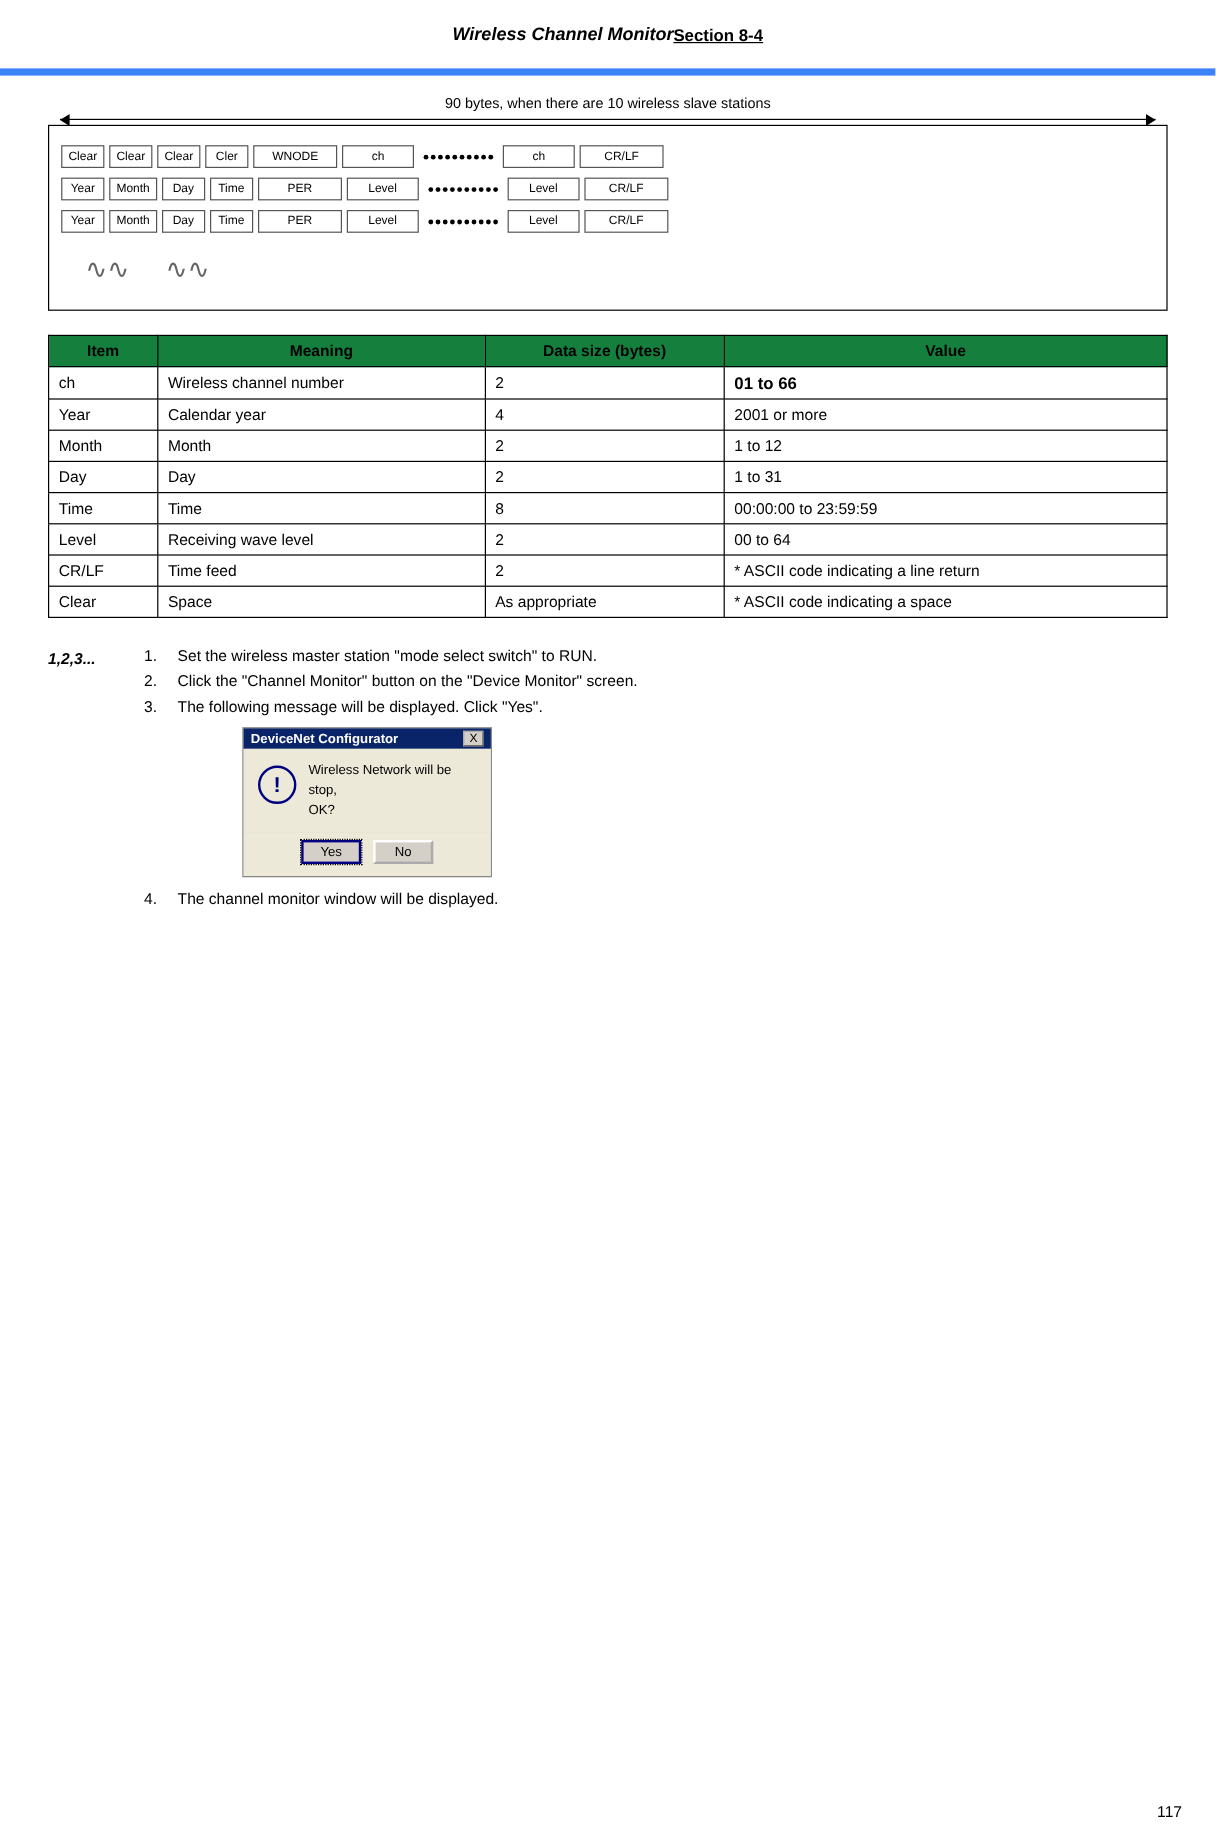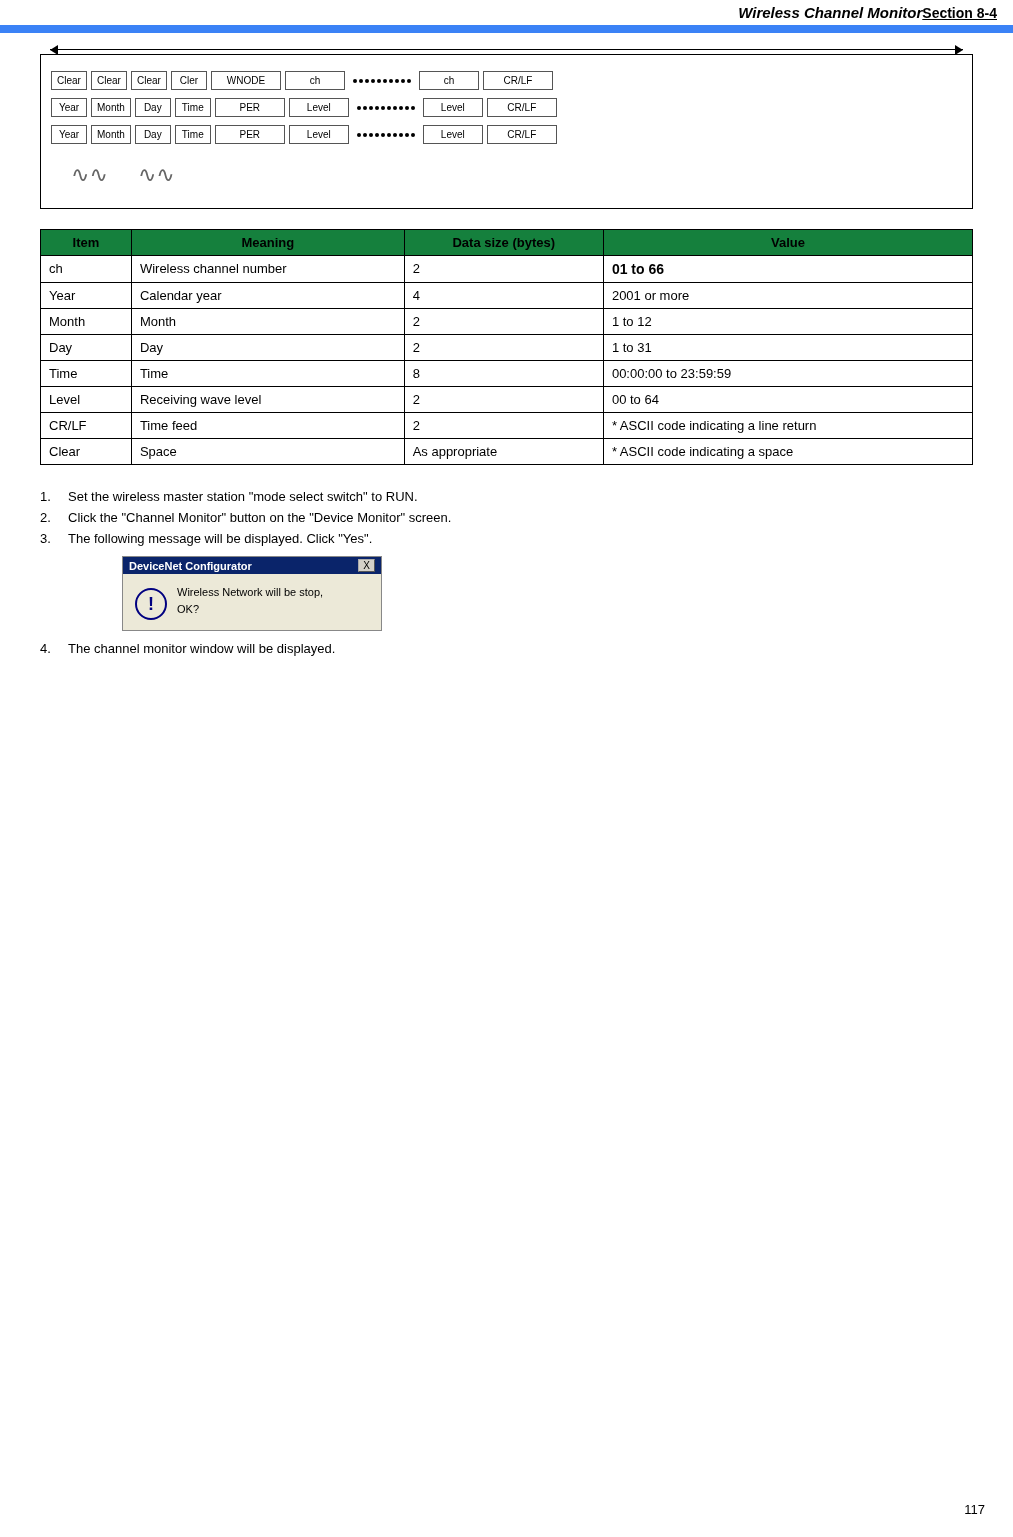--- a/index.html
+++ b/index.html
@@ -9,24 +9,24 @@
       background: #fff;
       color: #000;
       width: 1013px;
       min-height: 1537px;
       padding: 0;
     }
 
     
     .page-header {
       display: flex;
-      justify-content: flex-end;
-      align-items: center;
-      border-bottom: 8px solid #3b82f6;
-      padding: 4px 16px;
+      justify-content: center;
+      align-items: center;
+      border-bottom: 6px solid #3b82f6;
+      padding: 20px 16px;
     }
     .page-header-title {
       font-style: italic;
       font-weight: bold;
       font-size: 15px;
     }
     .page-header-section {
       font-weight: bold;
       font-size: 14px;
       text-decoration: underline;
@@ -185,21 +185,21 @@
       margin-bottom: 6px;
       font-size: 13px;
     }
     .step-num {
       min-width: 20px;
     }
 
     
     .dialog-img {
       border: 1px solid #888;
-      width: 260px;
+      width: 208px;
       margin: 10px 0 10px 82px;
       background: #d4d0c8;
       font-size: 11px;
       font-family: Arial, sans-serif;
     }
     .dialog-titlebar {
       background: #0a246a;
       color: #fff;
       font-size: 11px;
       font-weight: bold;
@@ -265,20 +265,21 @@
 <body>
 
 <div class="page-header">
   <span class="page-header-title">Wireless Channel Monitor</span>
   <span class="page-header-section">Section 8-4</span>
 </div>
 
 <div class="page-content">
 
   <div class="diagram-section">
+    <div class="diagram-label">90 bytes, when there are 10 wireless slave stations</div>
 
     <div class="diagram-arrow-row">
       <div class="arrow-line"></div>
     </div>
 
     <div class="diagram-box">
 
       <div class="diagram-row">
         <div class="cell">Clear</div>
         <div class="cell">Clear</div>
@@ -411,20 +412,21 @@
           <td>Clear</td>
           <td>Space</td>
           <td>As appropriate</td>
           <td>* ASCII code indicating a space</td>
         </tr>
       </tbody>
   </table>
 
 
   <div class="steps-container">
+    <div class="steps-label">1,2,3...</div>
     <div class="steps-list">
       <div class="step-item">
         <span class="step-num">1.</span>
         <span>Set the wireless master station "mode select switch" to RUN.</span>
       </div>
       <div class="step-item">
         <span class="step-num">2.</span>
         <span>Click the "Channel Monitor" button on the "Device Monitor" screen.</span>
       </div>
       <div class="step-item">
@@ -439,20 +441,24 @@
         </div>
         <div class="dialog-body">
           <div class="dialog-icon">
             <span>!</span>
           </div>
           <div class="dialog-text">
             <div>Wireless Network will be stop,</div>
             <div>OK?</div>
           </div>
         </div>
+        <div class="dialog-buttons">
+          <button class="dialog-btn dialog-btn-focus">Yes</button>
+          <button class="dialog-btn">No</button>
+        </div>
       </div>
 
       <div class="step-item">
         <span class="step-num">4.</span>
         <span>The channel monitor window will be displayed.</span>
       </div>
     </div>
   </div>
 
 </div>

